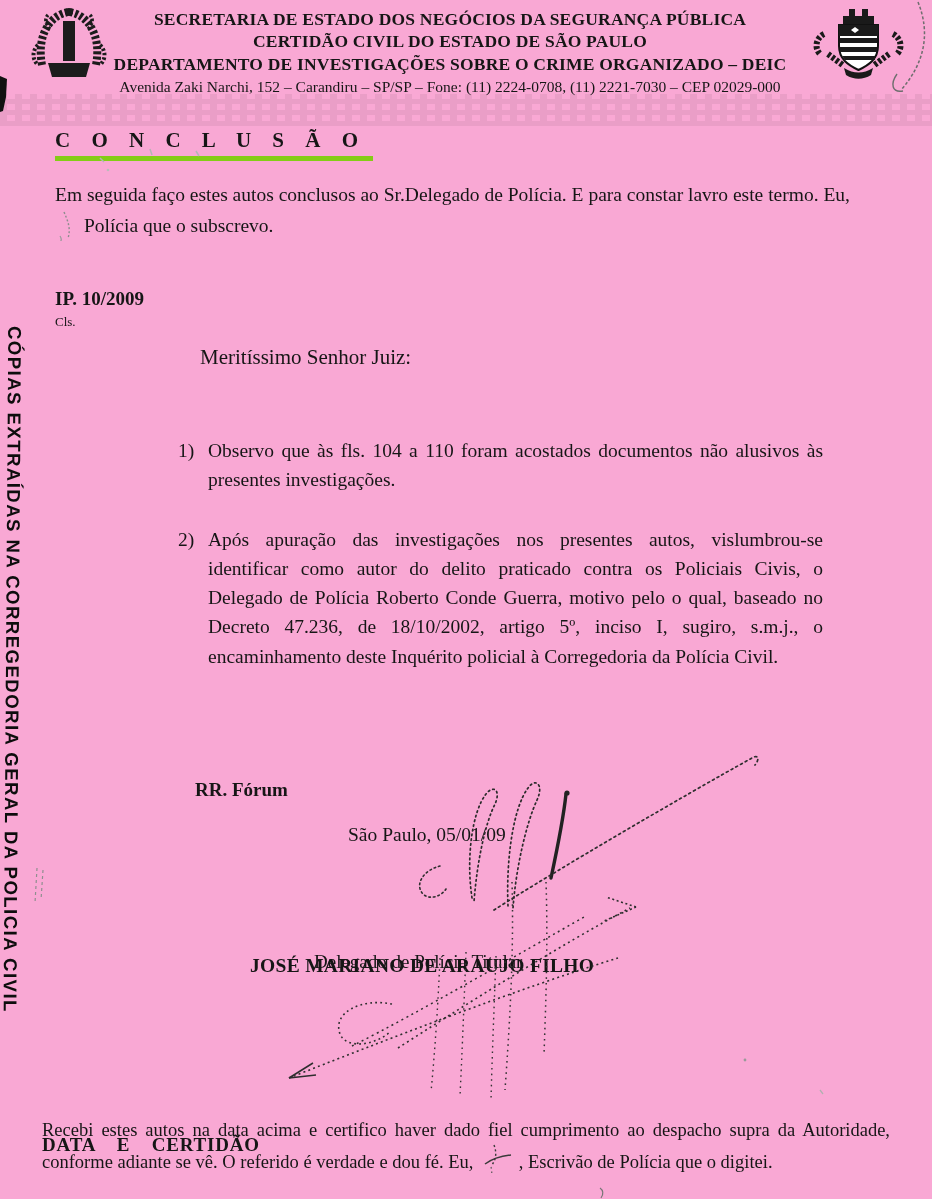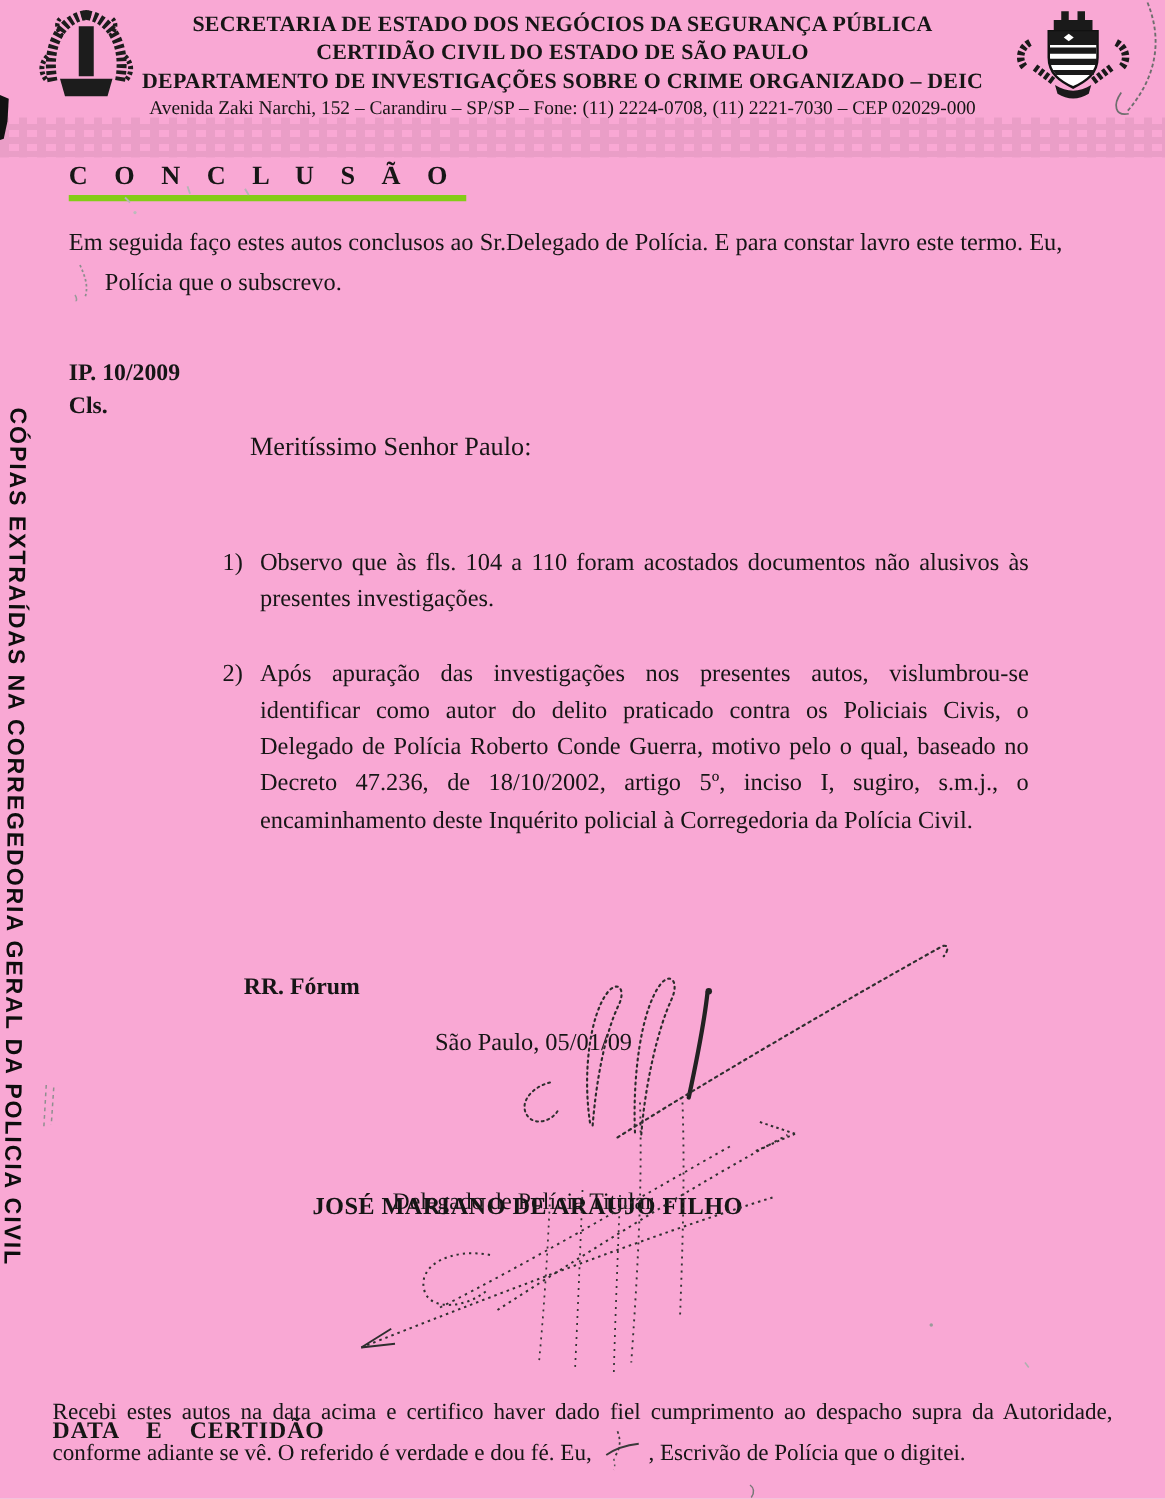--- a/index.html
+++ b/index.html
@@ -19,21 +19,21 @@
                repeating-linear-gradient(0deg,#000 0 5px,transparent 5px 11px);
   }
   
   .conc-title{
     left:55px;top:128px;font-weight:bold;font-size:21px;
     letter-spacing:5px;word-spacing:6px;
     border-bottom:5px solid #84cc16;padding:0 10px 3px 0;
   }
   .para{left:55px;top:180px;width:805px;font-size:19.5px;line-height:1.5;}
   .ip{left:55px;top:262px;font-weight:bold;font-size:19px;margin-top:26px;}
-  .cls{left:55px;top:314px;font-weight:bold;font-size:19px;}
+  .cls{left:55px;top:314px;font-weight:normal;font-size:13px;}
   .salut{left:200px;top:345px;font-size:21px;}
   .items{left:178px;top:436px;width:645px;font-size:19.5px;line-height:1.5;}
   .item{display:flex;margin-bottom:30px;}
   .item .num{width:30px;flex:0 0 30px;}
   .item .txt{flex:1;text-align:justify;}
   .rr{left:195px;top:779px;font-weight:bold;font-size:19px;}
   .dateline{left:348px;top:824px;font-size:19.5px;}
   .signer-name{left:250px;top:923px;font-weight:bold;font-size:19.5px;letter-spacing:.3px;margin-top:32px;}
   .signer-title{left:314px;top:951px;font-size:19px;}
   .cert-title{left:42px;top:1090px;font-weight:bold;font-size:19px;word-spacing:16px;letter-spacing:.8px;margin-top:44px;}
@@ -99,21 +99,21 @@
   <div class="abs para"><span>Em seguida faço estes autos conclusos ao Sr.Delegado de Polícia. E para constar lavro este termo. Eu,</span>
     <span class="pen-gap"><svg width="24" height="32" viewBox="0 0 24 32">
           <path d="M9,3 C13,12 16,20 13,29" fill="none" stroke="#8d8d8d" stroke-width="1.4" stroke-dasharray="2 2"></path>
           <path d="M5,27 c2,3 2,5 -1,7" fill="none" stroke="#9a9a9a" stroke-width="1.2"></path>
         </svg></span>
     <span>Polícia que o subscrevo.</span></div>
 
   <div class="abs ip">IP. 10/2009</div>
   <div class="abs cls">Cls.</div>
 
-  <div class="abs salut">Meritíssimo Senhor Paulo:</div>
+  <div class="abs salut">Meritíssimo Senhor Juiz:</div>
 
   <div class="abs items">
     <div class="item">
       <span class="num">1)</span>
       <span class="txt">Observo que às fls. 104 a 110 foram acostados documentos não alusivos às presentes investigações.</span>
     </div>
     <div class="item">
       <span class="num">2)</span>
       <span class="txt">Após apuração das investigações nos presentes autos, vislumbrou-se identificar como autor do delito praticado contra os Policiais Civis, o Delegado de Polícia Roberto Conde Guerra, motivo pelo o qual, baseado no Decreto 47.236, de 18/10/2002, artigo 5º, inciso I, sugiro, s.m.j., o encaminhamento deste Inquérito policial à Corregedoria da Polícia Civil.</span>
     </div>

